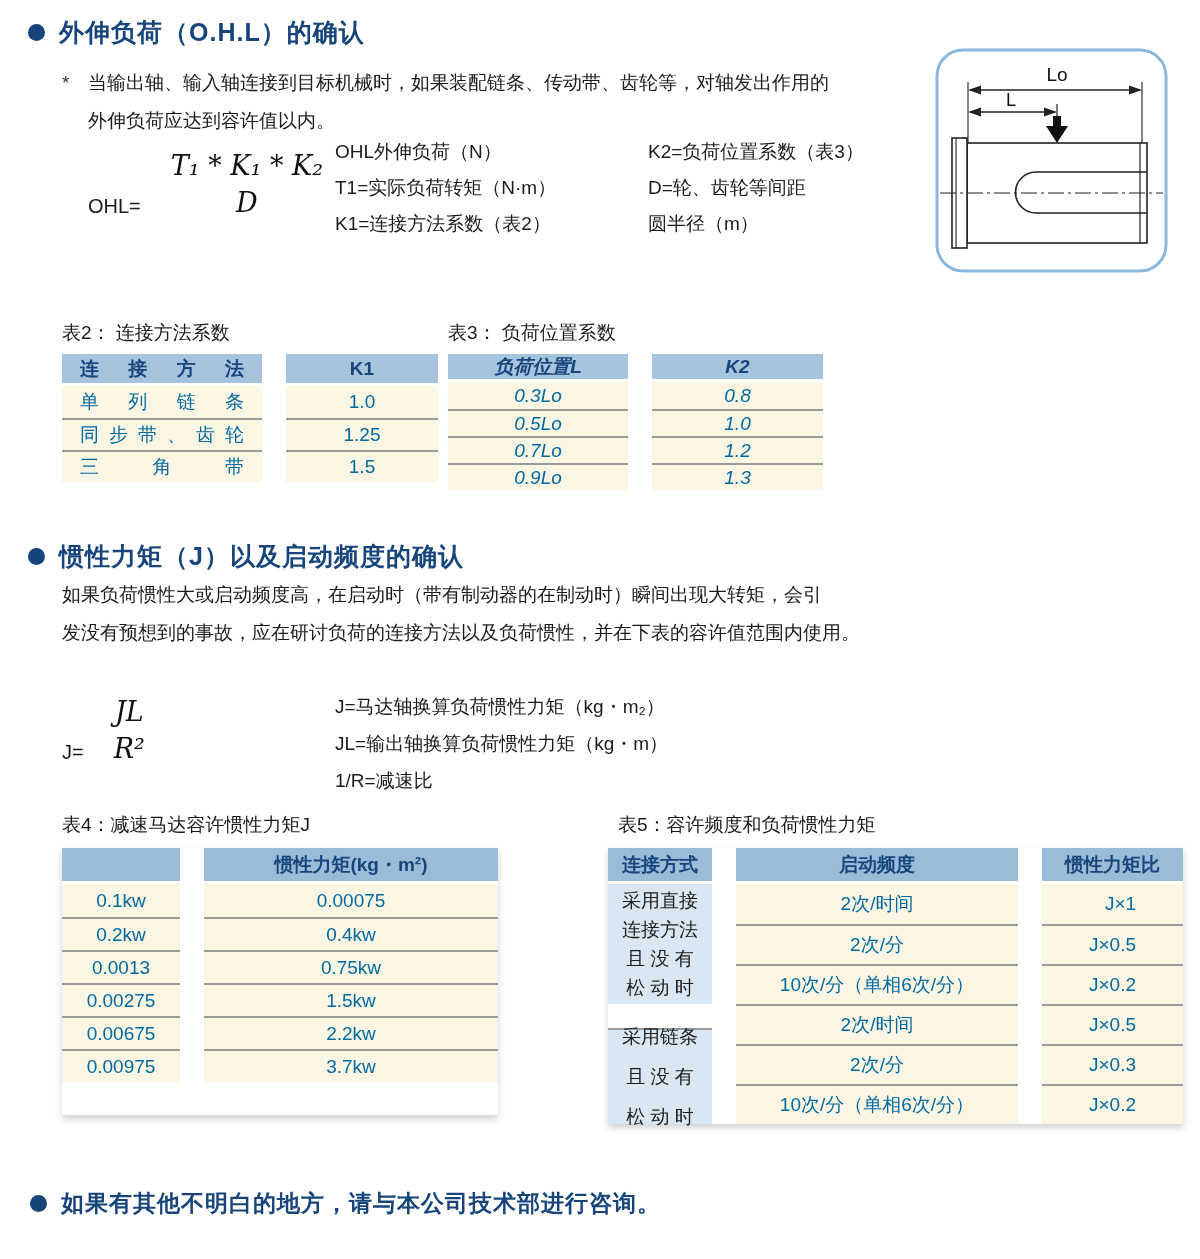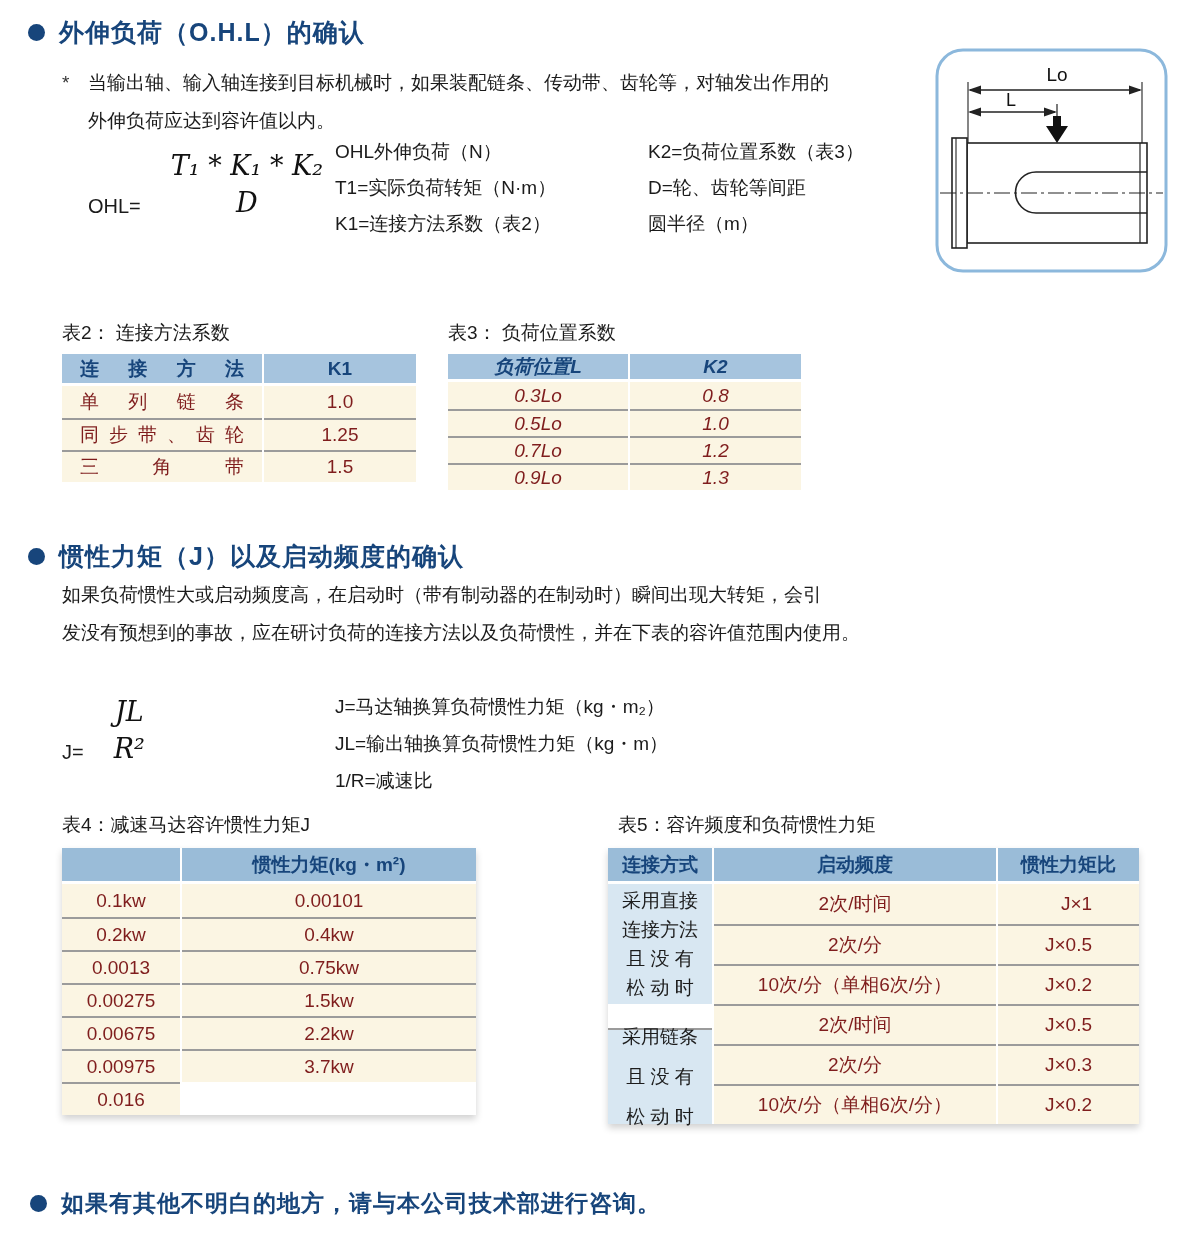--- a/index.html
+++ b/index.html
@@ -27,25 +27,25 @@
   .frac .den{display:block;padding-top:2px;}
   .frac .bar{border-top:2px solid #111;}
   
   .defs{position:absolute;font-size:19px;line-height:36px;color:#1b1b1b;}
   .defs div{white-space:nowrap;}
   
   .diagram{position:absolute;left:935px;top:48px;width:233px;height:226px;}
   
   .tcap{position:absolute;font-size:19px;color:#1b1b1b;white-space:nowrap;}
   
-  .tbl{position:absolute;display:grid;column-gap:2px;}
+  .tbl{position:absolute;display:grid;column-gap:24px;}
   .cell{display:flex;align-items:center;justify-content:center;font-size:19px;box-sizing:border-box;}
   .th{background:#a6c4de;color:#17457b;font-weight:bold;border-bottom:3px solid #ffffff;}
   .th2{background:#9abcd8;}
-  .td{background:#fbf5e3;color:#7f1d1d;}
+  .td{background:#fbf5e3;color:#0369a1;}
   .sep{border-top:2px solid #9b9b9b;}
   .spread{display:block;text-align:justify;text-align-last:justify;padding:0 18px;}
   .shadow{box-shadow:0 4px 7px rgba(0,0,0,0.18);}
   
   .tbl-2{left:62px;top:354px;grid-template-columns:200px 152px;grid-template-rows:32px 32px 32px 32px;}
   .tbl-2 .spread{line-height:30px;}
   
   .tbl-3{left:448px;top:354px;grid-template-columns:180px 171px;grid-template-rows:28px 27px 27px 27px 27px;font-style:italic;}
   
   .tbl-4{left:62px;top:848px;grid-template-columns:118px 294px;
@@ -181,32 +181,31 @@
     <div>J=马达轴换算负荷惯性力矩（kg・m₂）</div>
     <div>JL=输出轴换算负荷惯性力矩（kg・m）</div>
     <div>1/R=减速比</div>
   </div>
 
   <div class="tcap" style="left:62px;top:812px;">表4：减速马达容许惯性力矩J</div>
   <div class="tbl tbl-4 shadow">
     <div class="cell th th2"></div>
     <div class="cell th th2">惯性力矩(kg・m²)</div>
     <div class="cell td">0.1kw</div>
-    <div class="cell td">0.00101</div>
+    <div class="cell td">0.00075</div>
     <div class="cell td sep">0.2kw</div>
     <div class="cell td sep">0.4kw</div>
     <div class="cell td sep">0.0013</div>
     <div class="cell td sep">0.75kw</div>
     <div class="cell td sep">0.00275</div>
     <div class="cell td sep">1.5kw</div>
     <div class="cell td sep">0.00675</div>
     <div class="cell td sep">2.2kw</div>
     <div class="cell td sep">0.00975</div>
     <div class="cell td sep">3.7kw</div>
-    <div class="cell td sep">0.016</div>
   </div>
 
   <div class="tcap" style="left:618px;top:812px;">表5：容许频度和负荷惯性力矩</div>
   <div class="tbl tbl-5 shadow">
     <div class="cell th th2">连接方式</div>
     <div class="cell th th2">启动频度</div>
     <div class="cell th th2">惯性力矩比</div>
 
     <div class="grp grp1">采用直接
 连接方法

